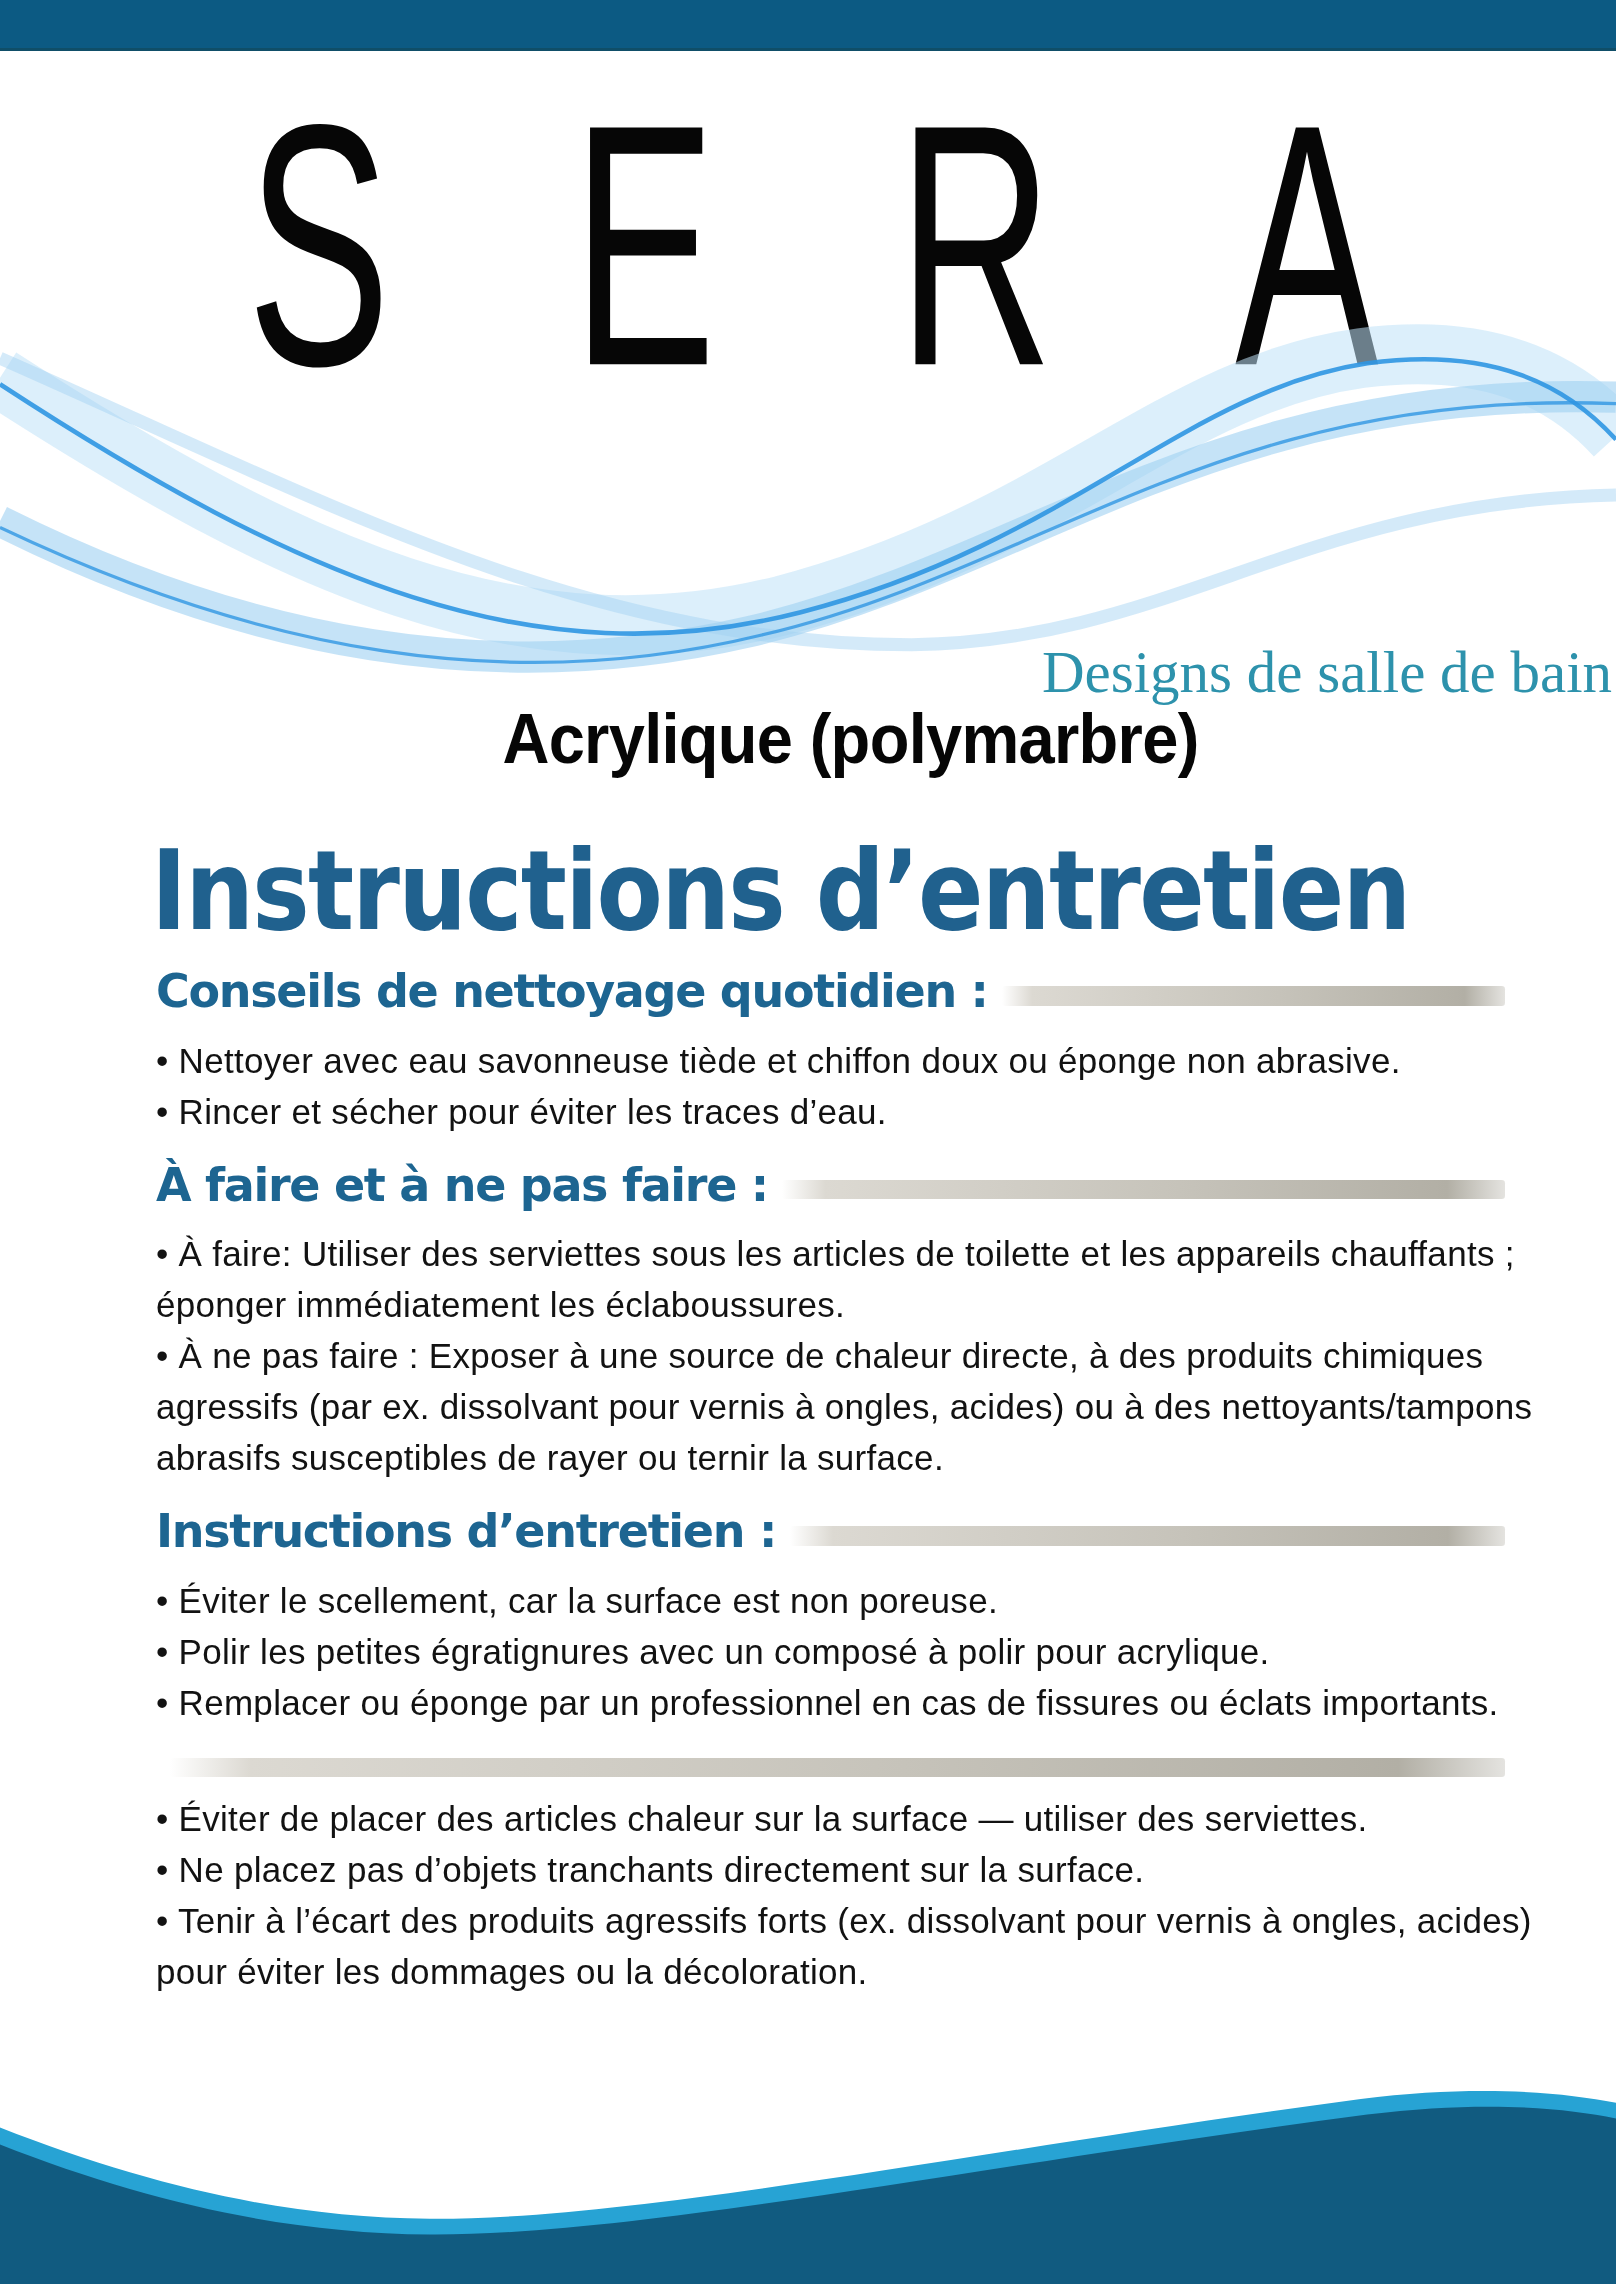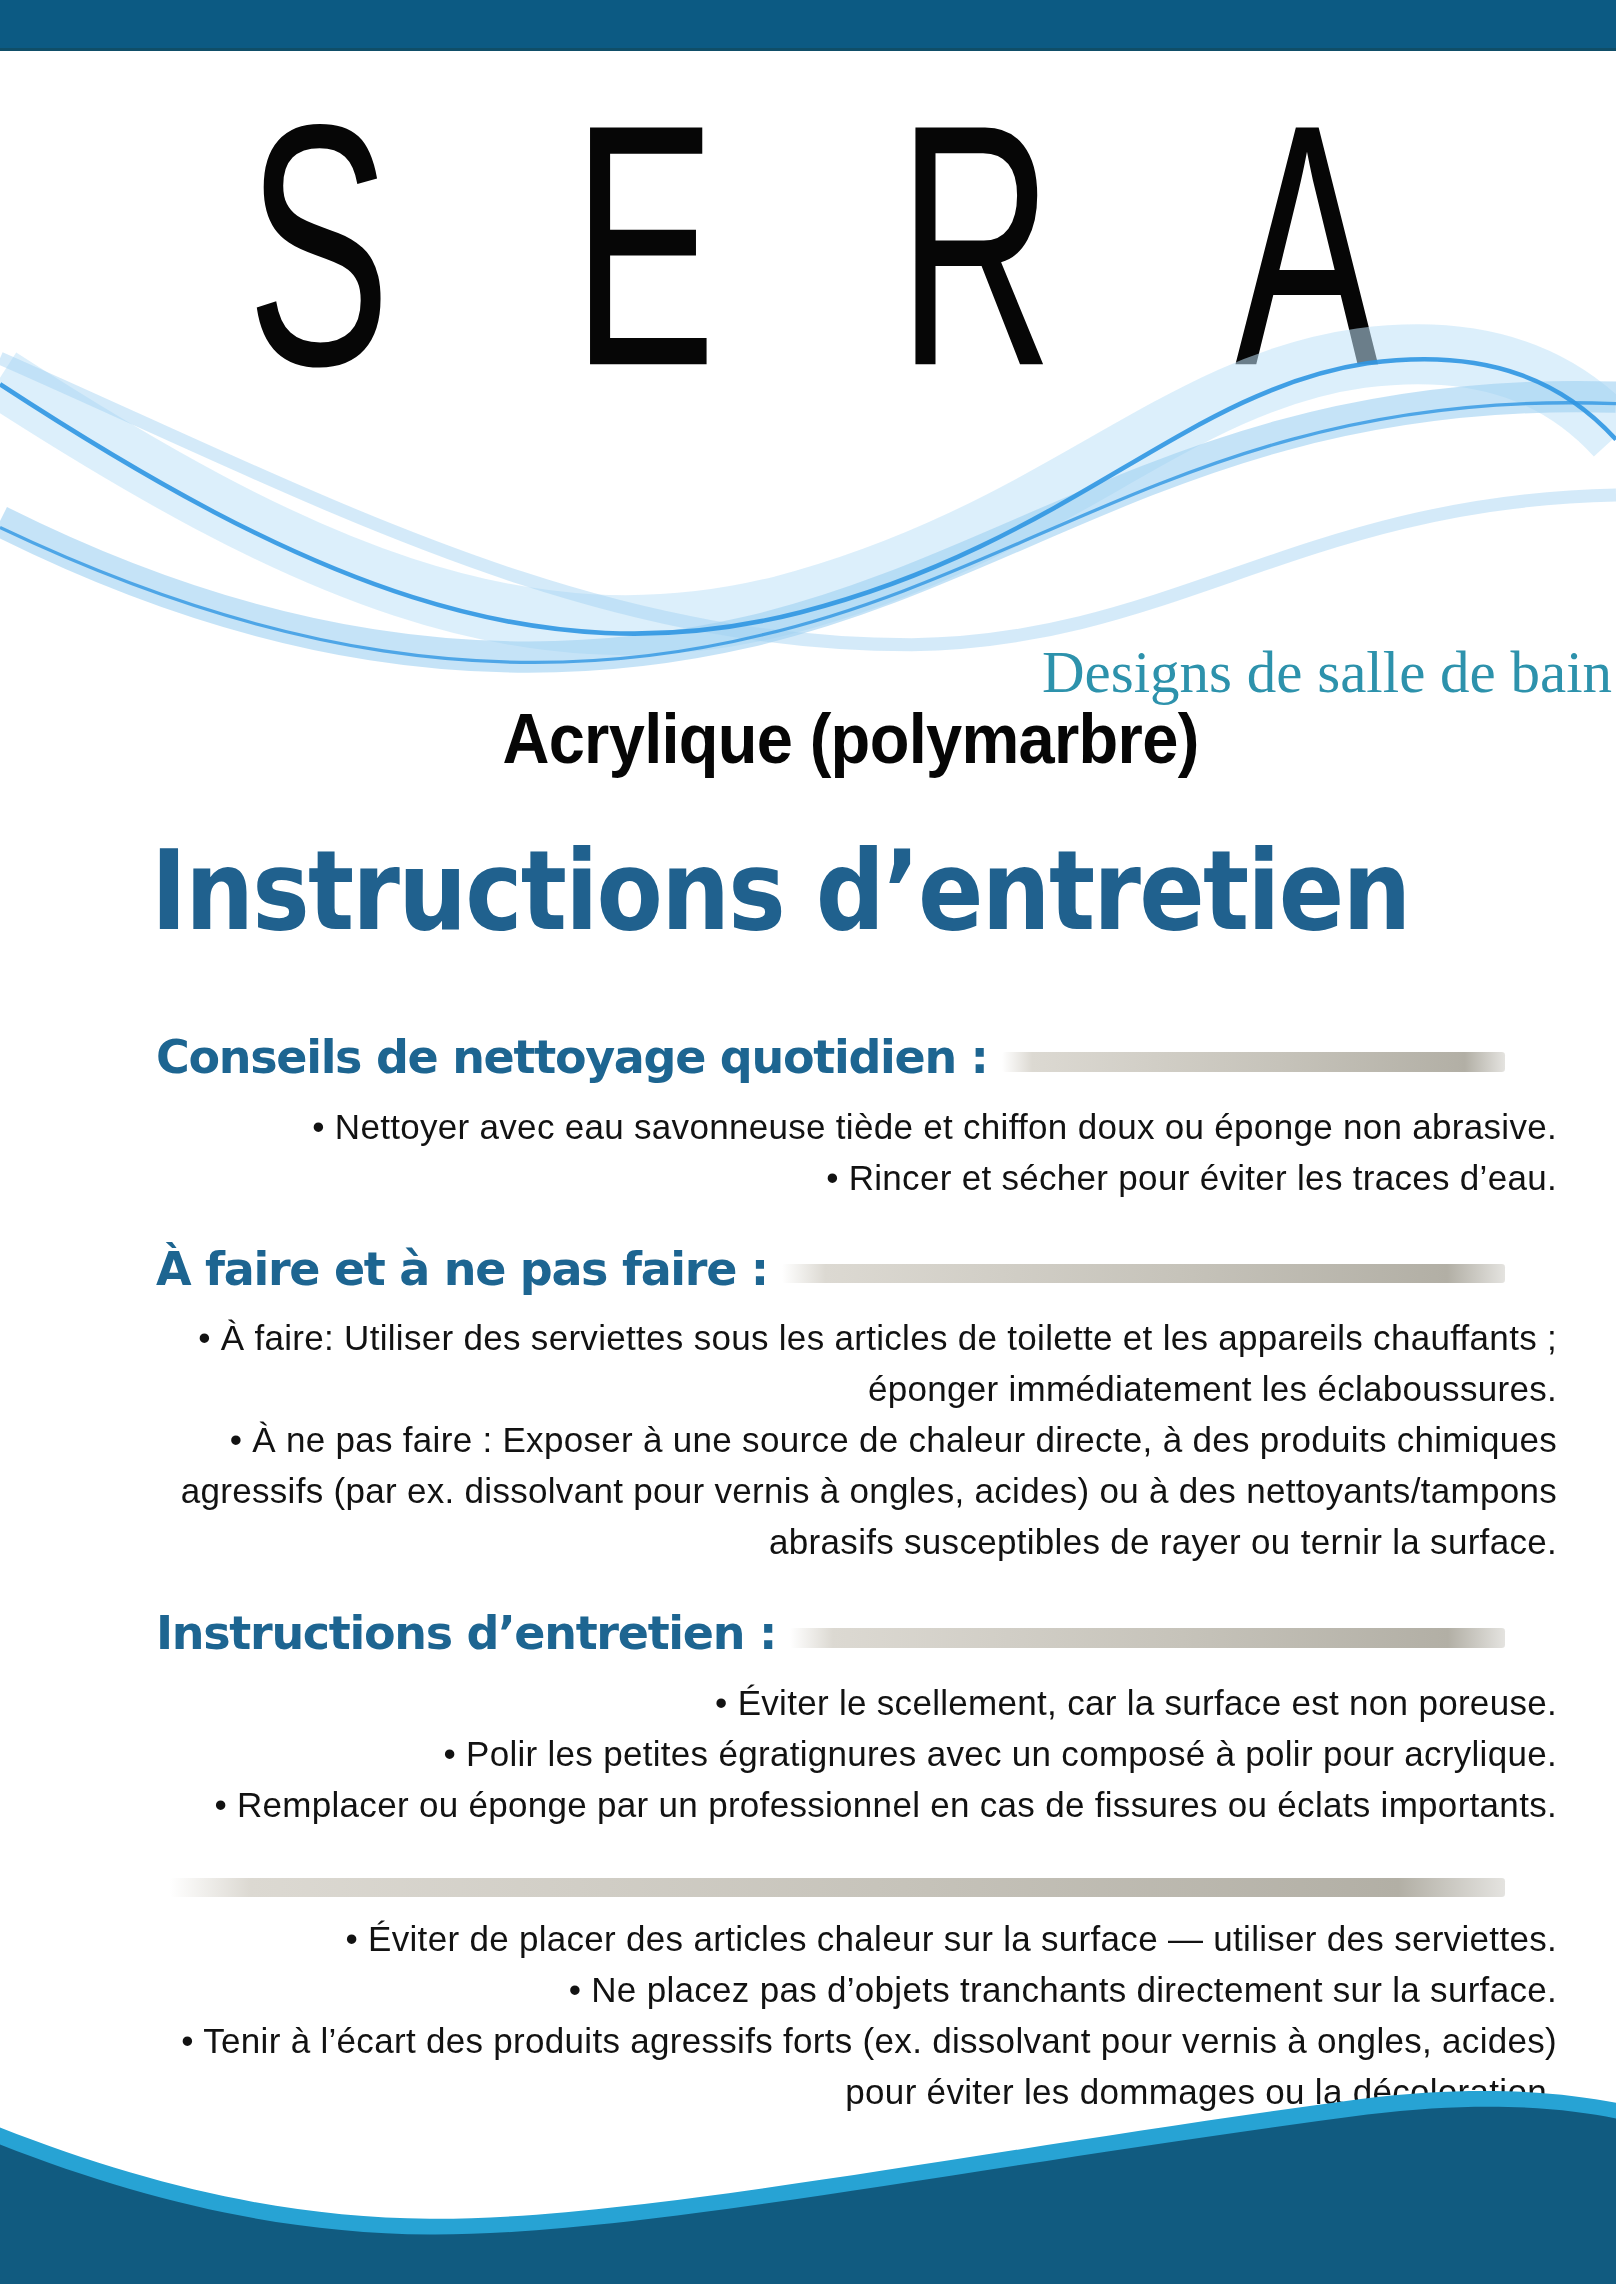--- a/index.html
+++ b/index.html
@@ -33,22 +33,22 @@
   .subtitle{position:absolute;top:698px;left:0;width:1616px;z-index:3;
             padding-left:85px;text-align:center;font-weight:700;font-size:65px;
             letter-spacing:-0.7px;color:var(--brand-black);
             transform:scaleY(1.08);transform-origin:center top;white-space:nowrap;}
 
   .main-title{position:absolute;top:826px;left:151px;z-index:3;
               font-family:"DejaVu Sans", sans-serif;font-weight:800;font-size:111px;
               letter-spacing:-2px;color:var(--title-blue);white-space:nowrap;
               transform:scaleX(0.87);transform-origin:left top;}
 
-  .content{position:absolute;top:1030px;left:156px;width:1401px;z-index:3;text-align:right;}
-  .section + .section{margin-top:39px;}
+  .content{position:absolute;top:964px;left:156px;width:1401px;z-index:3;}
+  .section + .section{margin-top:21px;}
   .heading-row{display:flex;align-items:center;margin-bottom:15.6px;}
   .heading{font-family:"DejaVu Sans", sans-serif;font-weight:700;font-size:46px;
            line-height:55px;letter-spacing:-1.3px;color:var(--heading-blue);white-space:nowrap;}
   .rule{flex:1;height:19.5px;margin-left:14.3px;margin-right:52px;margin-top:9px;
         border-radius:3.3px;
         background:linear-gradient(90deg, rgba(220,217,210,0) 0%, var(--rule-light) 6%,
                    var(--rule-mid) 55%, var(--rule-dark) 92%, rgba(178,175,165,0.35) 100%);}
   .bullet{font-size:35px;line-height:51px;letter-spacing:0.3px;color:var(--body-text);}
   .bullet::before{content:"\2022  ";}
 

